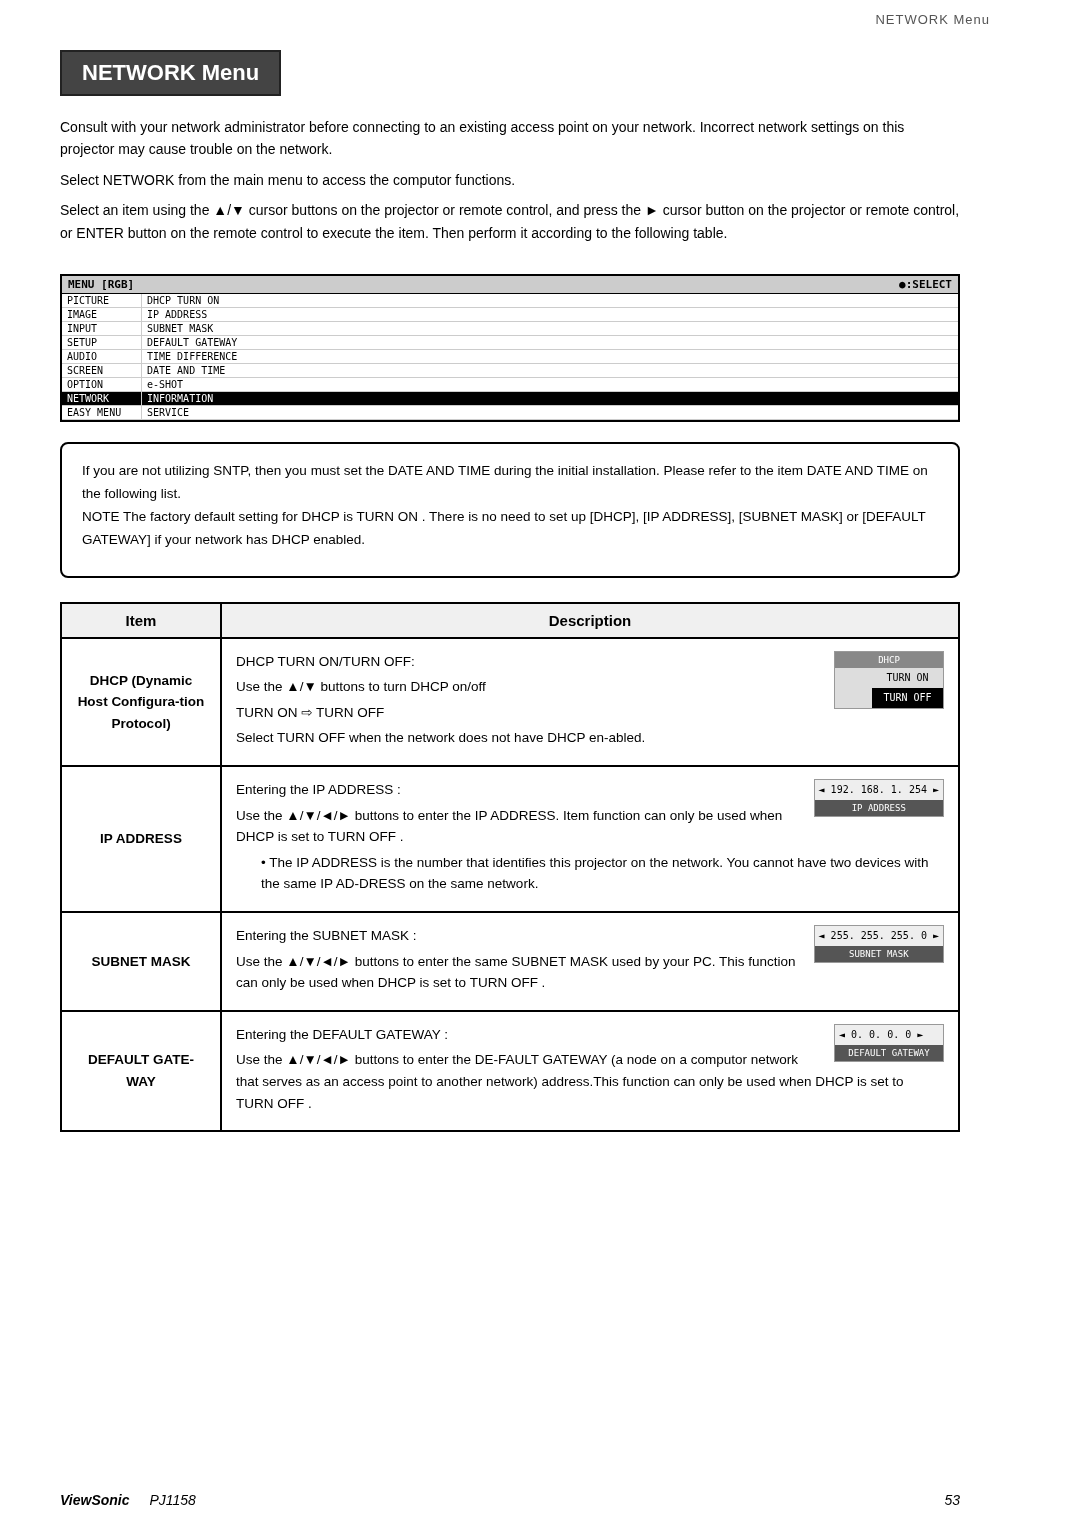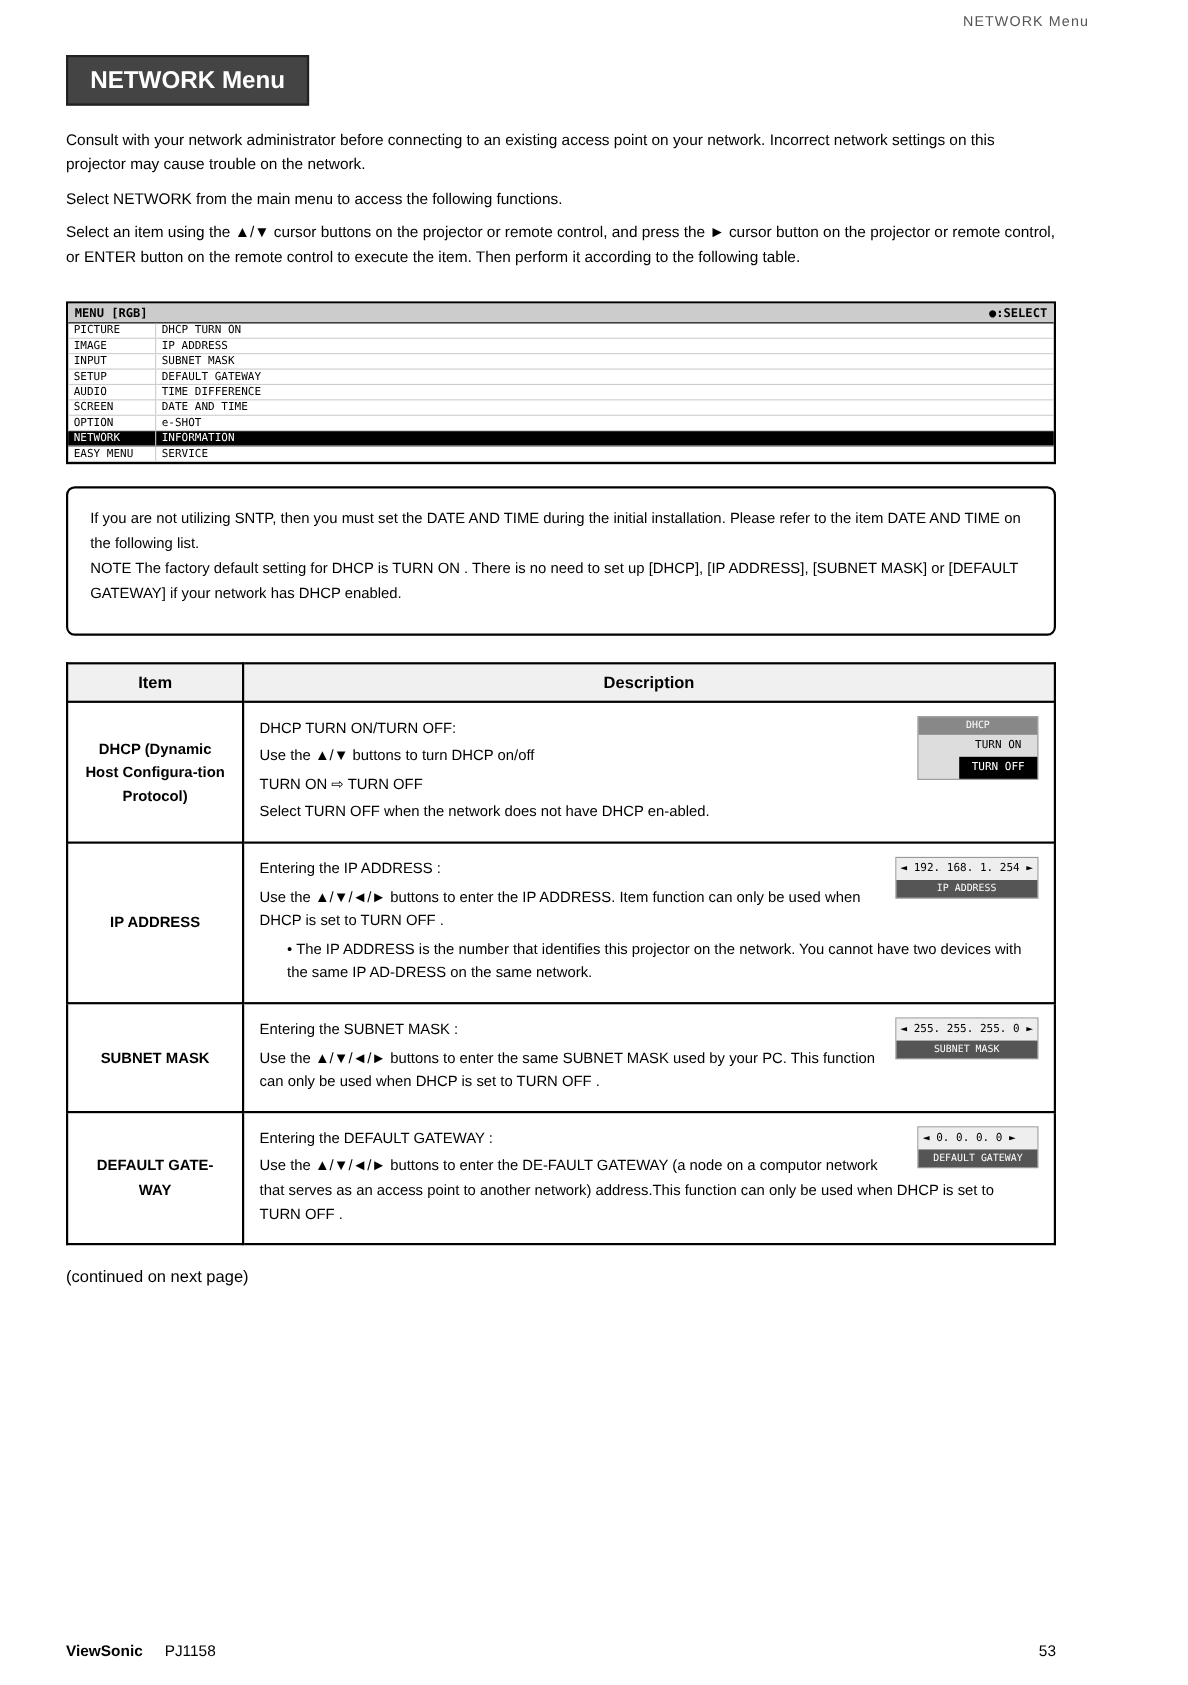--- a/index.html
+++ b/index.html
@@ -182,20 +182,21 @@
     
     .footer {
       position: absolute;
       bottom: 24px;
       left: 60px;
       right: 60px;
       display: flex;
       justify-content: space-between;
       align-items: flex-start;
       font-size: 14px;
+      font-style: italic;
     }
     .footer-left {
       font-weight: bold;
     }
     .footer-right {
       font-size: 14px;
     }
     .clearfix::after { content: ''; display: table; clear: both; }
   </style>
 </head>
@@ -211,21 +212,21 @@
 
     
     <div class="title-box">
       <span>NETWORK Menu</span>
     </div>
 
     
     <div class="intro-section">
       <div class="intro-text">
         <p style="margin-bottom:8px;">Consult with your network administrator before connecting to an existing access point on your network. Incorrect network settings on this projector may cause trouble on the network.</p>
-        <p style="margin-bottom:8px;">Select  NETWORK  from the main menu to access the following functions.</p>
+        <p style="margin-bottom:8px;">Select  NETWORK  from the main menu to access the computor functions.</p>
         <p>Select an item using the ▲/▼ cursor buttons on the projector or remote control, and press the ► cursor button on the projector or remote control, or ENTER button on the remote control to execute the item. Then perform it according to the following table.</p>
       </div>
       <div class="menu-screenshot">
         <div class="menu-header">
           <span>MENU  [RGB]</span>
           <span>●:SELECT</span>
         </div>
 
         <div id="menu-rows-container">
             <div class="menu-row">
@@ -328,21 +329,20 @@
                 <div class="d-label">DEFAULT GATEWAY</div>
               </div>
               <p style="margin-bottom: 4px;">Entering the DEFAULT GATEWAY :</p>
               <p style="margin-bottom: 4px;">Use the ▲/▼/◄/► buttons to enter the DE-FAULT GATEWAY (a node on a computor network that serves as an access point to another network) address.This function can only be used when DHCP is set to  TURN OFF .</p>
             </td>
           </tr>
         </tbody>
     </table>
 
     
-    <p class="continued">(continued on next page)</p>
 
   </div>
 
   <div class="footer">
     <div class="footer-left">
       <span>ViewSonic</span>
       <span style="font-weight:normal; margin-left:16px;">PJ1158</span>
     </div>
     <div class="footer-right">53</div>
   </div>

